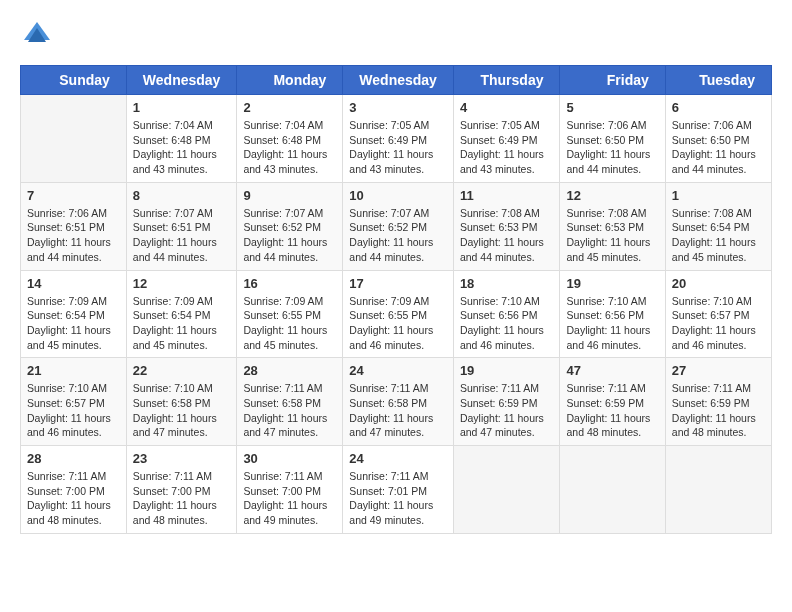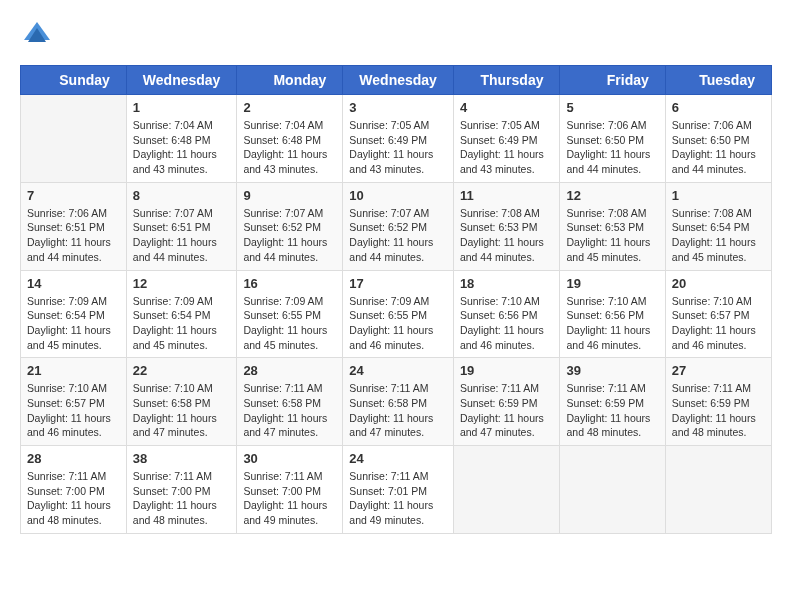--- a/index.html
+++ b/index.html
@@ -324,21 +324,21 @@
       </td>
         <td>
         <span class="day-number">19</span>
         <div class="day-info">
           <span>Sunrise: </span><span>7:11 AM</span><br>
           <span>Sunset: </span><span>6:59 PM</span><br>
           <span>Daylight: 11 hours and 47 minutes.</span>
         </div>
       </td>
         <td>
-        <span class="day-number">39</span>
+        <span class="day-number">47</span>
         <div class="day-info">
           <span>Sunrise: </span><span>7:11 AM</span><br>
           <span>Sunset: </span><span>6:59 PM</span><br>
           <span>Daylight: 11 hours and 48 minutes.</span>
         </div>
       </td>
         <td>
         <span class="day-number">27</span>
         <div class="day-info">
           <span>Sunrise: </span><span>7:11 AM</span><br>
@@ -350,21 +350,21 @@
       <tr>
         <td>
         <span class="day-number">28</span>
         <div class="day-info">
           <span>Sunrise: </span><span>7:11 AM</span><br>
           <span>Sunset: </span><span>7:00 PM</span><br>
           <span>Daylight: 11 hours and 48 minutes.</span>
         </div>
       </td>
         <td>
-        <span class="day-number">38</span>
+        <span class="day-number">23</span>
         <div class="day-info">
           <span>Sunrise: </span><span>7:11 AM</span><br>
           <span>Sunset: </span><span>7:00 PM</span><br>
           <span>Daylight: 11 hours and 48 minutes.</span>
         </div>
       </td>
         <td>
         <span class="day-number">30</span>
         <div class="day-info">
           <span>Sunrise: </span><span>7:11 AM</span><br>

